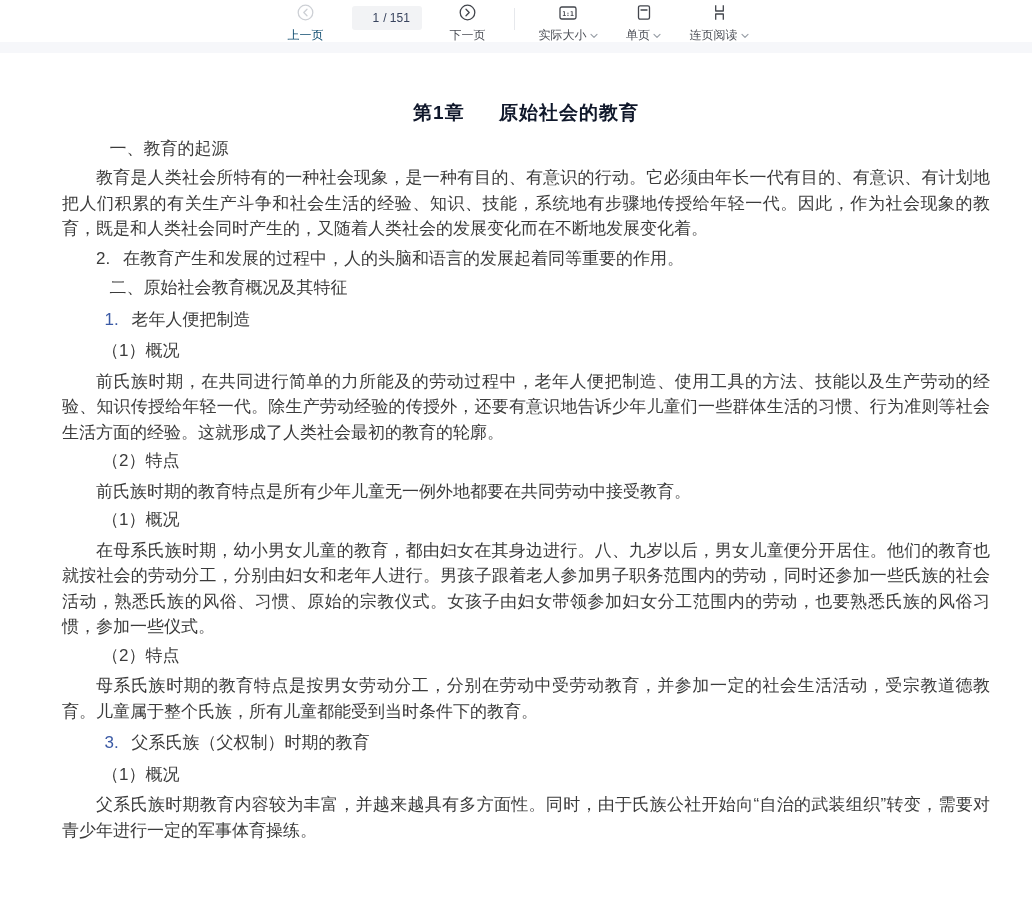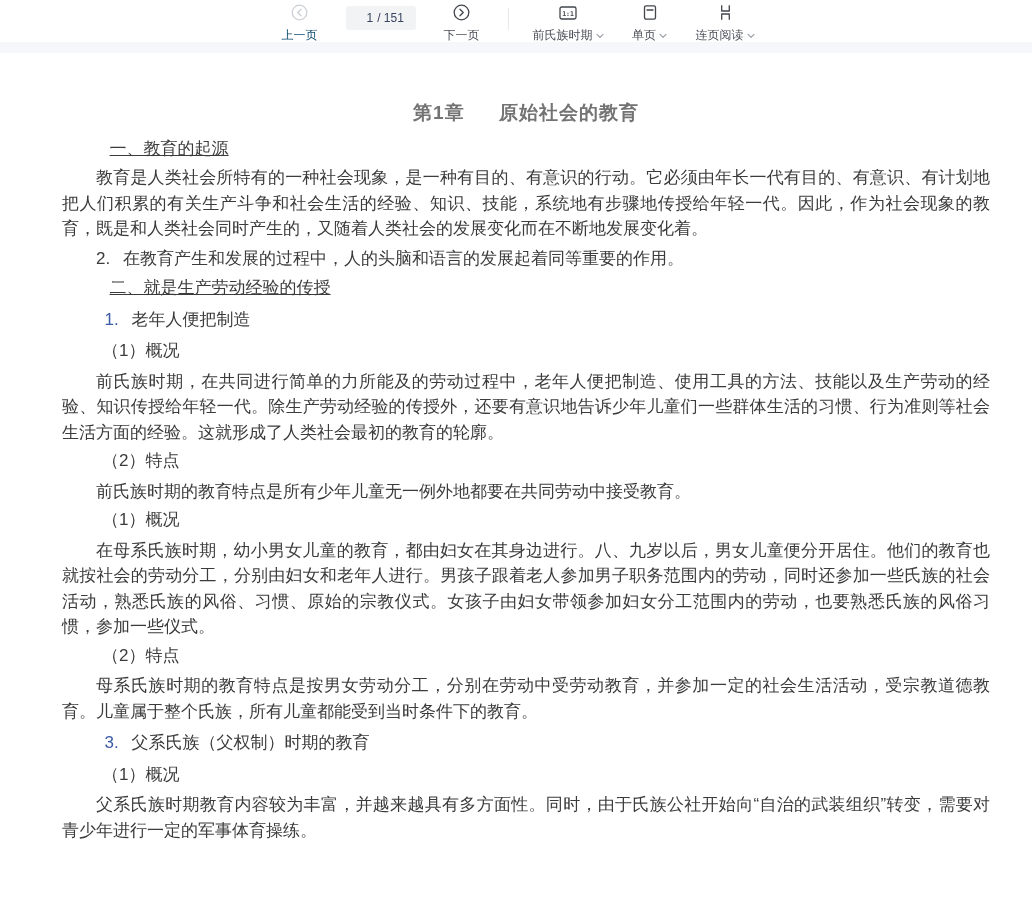--- a/index.html
+++ b/index.html
@@ -32,26 +32,26 @@
   }
   .tb-divider{width:1px;height:22px;background:#e6e8ec;margin-top:-4px;}
   .chev{margin-top:1px;}
   
   .doc{
     background:#ffffff;color:#3b3b3b;
     padding:47px 42px 8px 62px;
     font-size:17px;line-height:25.5px;
   }
   .doc-title{
-    text-align:center;font-size:19px;font-weight:bold;color:#737373;
+    text-align:center;font-size:19px;font-weight:bold;color:#0f172a;
     letter-spacing:1px;margin:0 0 10px 0;
   }
   .doc-title .chapter{margin-right:1.8em;}
   .blk{margin:2px 0;}
-  .blk-h2{margin-left:2.8em;margin-bottom:4px;text-decoration:underline;}
+  .blk-h2{margin-left:2.8em;margin-bottom:4px;}
   .blk-h3{margin-left:2.35em;margin-top:6px;margin-bottom:6px;}
   .blk-hnum{margin-left:2.5em;margin-top:6px;margin-bottom:6px;}
   .blk-h4{margin-left:2.35em;margin-bottom:5px;}
   .blk-p{text-indent:2em;text-align:justify;margin:3px 0;}
   .blk-pnum{text-indent:2em;margin:4px 0;}
   .num{margin-right:0.75em;}
   .num.blue{color:#3b5aa5;}
 </style>
 </head>
 <body>
@@ -86,21 +86,21 @@
   <div class="tb-divider"></div>
 
   <div class="tb-btn">
     <span class="tb-icon">
       <svg width="20" height="16" viewBox="0 0 20 16">
         <rect x="2" y="2" width="16" height="12" rx="1.8" fill="none" stroke="#42454c" stroke-width="1.3"></rect>
         <text x="10" y="10.8" text-anchor="middle" font-size="6.5" font-weight="bold" font-family="DejaVu Sans Mono, monospace" fill="#42454c">1:1</text>
       </svg>
     </span>
     <span class="tb-label">
-      <span>前氏族时期</span>
+      <span>实际大小</span>
       <svg class="chev" width="8" height="6" viewBox="0 0 8 6">
         <path d="M1 1.4 L4 4.4 L7 1.4" fill="none" stroke="#9aa0a8" stroke-width="1.2" stroke-linecap="round" stroke-linejoin="round"></path>
       </svg>
     </span>
   </div>
 
   <div class="tb-btn">
     <span class="tb-icon">
       <svg width="16" height="17" viewBox="0 0 16 17">
         <rect x="2.5" y="1.8" width="11" height="13.4" rx="1.6" fill="none" stroke="#42454c" stroke-width="1.3"></rect>
@@ -134,21 +134,21 @@
 <div class="toolbar-strip"></div>
 
 <div class="doc">
   <h1 class="doc-title">
     <span class="chapter">第1章</span><span>原始社会的教育</span>
   </h1>
   <div id="doc-blocks">
       <div class="blk blk-h2">一、教育的起源</div>
       <div class="blk blk-p">教育是人类社会所特有的一种社会现象，是一种有目的、有意识的行动。它必须由年长一代有目的、有意识、有计划地把人们积累的有关生产斗争和社会生活的经验、知识、技能，系统地有步骤地传授给年轻一代。因此，作为社会现象的教育，既是和人类社会同时产生的，又随着人类社会的发展变化而在不断地发展变化着。</div>
       <div class="blk blk-pnum"><span class="num">2.</span><span>在教育产生和发展的过程中，人的头脑和语言的发展起着同等重要的作用。</span></div>
-      <div class="blk blk-h2">二、就是生产劳动经验的传授</div>
+      <div class="blk blk-h2">二、原始社会教育概况及其特征</div>
       <div class="blk blk-hnum"><span class="num blue">1.</span><span>老年人便把制造</span></div>
       <div class="blk blk-h4">（1）概况</div>
       <div class="blk blk-p">前氏族时期，在共同进行简单的力所能及的劳动过程中，老年人便把制造、使用工具的方法、技能以及生产劳动的经验、知识传授给年轻一代。除生产劳动经验的传授外，还要有意识地告诉少年儿童们一些群体生活的习惯、行为准则等社会生活方面的经验。这就形成了人类社会最初的教育的轮廓。</div>
       <div class="blk blk-h4">（2）特点</div>
       <div class="blk blk-p">前氏族时期的教育特点是所有少年儿童无一例外地都要在共同劳动中接受教育。</div>
       <div class="blk blk-h4">（1）概况</div>
       <div class="blk blk-p">在母系氏族时期，幼小男女儿童的教育，都由妇女在其身边进行。八、九岁以后，男女儿童便分开居住。他们的教育也就按社会的劳动分工，分别由妇女和老年人进行。男孩子跟着老人参加男子职务范围内的劳动，同时还参加一些氏族的社会活动，熟悉氏族的风俗、习惯、原始的宗教仪式。女孩子由妇女带领参加妇女分工范围内的劳动，也要熟悉氏族的风俗习惯，参加一些仪式。</div>
       <div class="blk blk-h4">（2）特点</div>
       <div class="blk blk-p">母系氏族时期的教育特点是按男女劳动分工，分别在劳动中受劳动教育，并参加一定的社会生活活动，受宗教道德教育。儿童属于整个氏族，所有儿童都能受到当时条件下的教育。</div>
       <div class="blk blk-hnum"><span class="num blue">3.</span><span>父系氏族（父权制）时期的教育</span></div>

